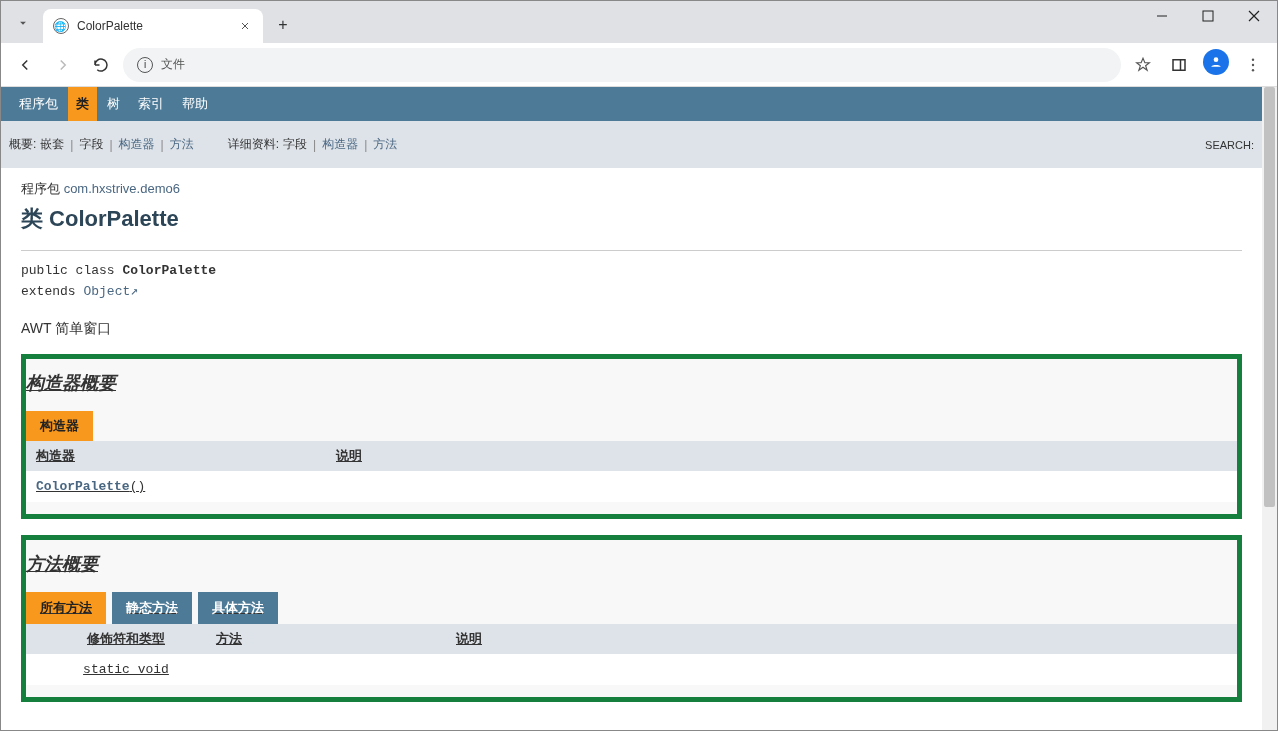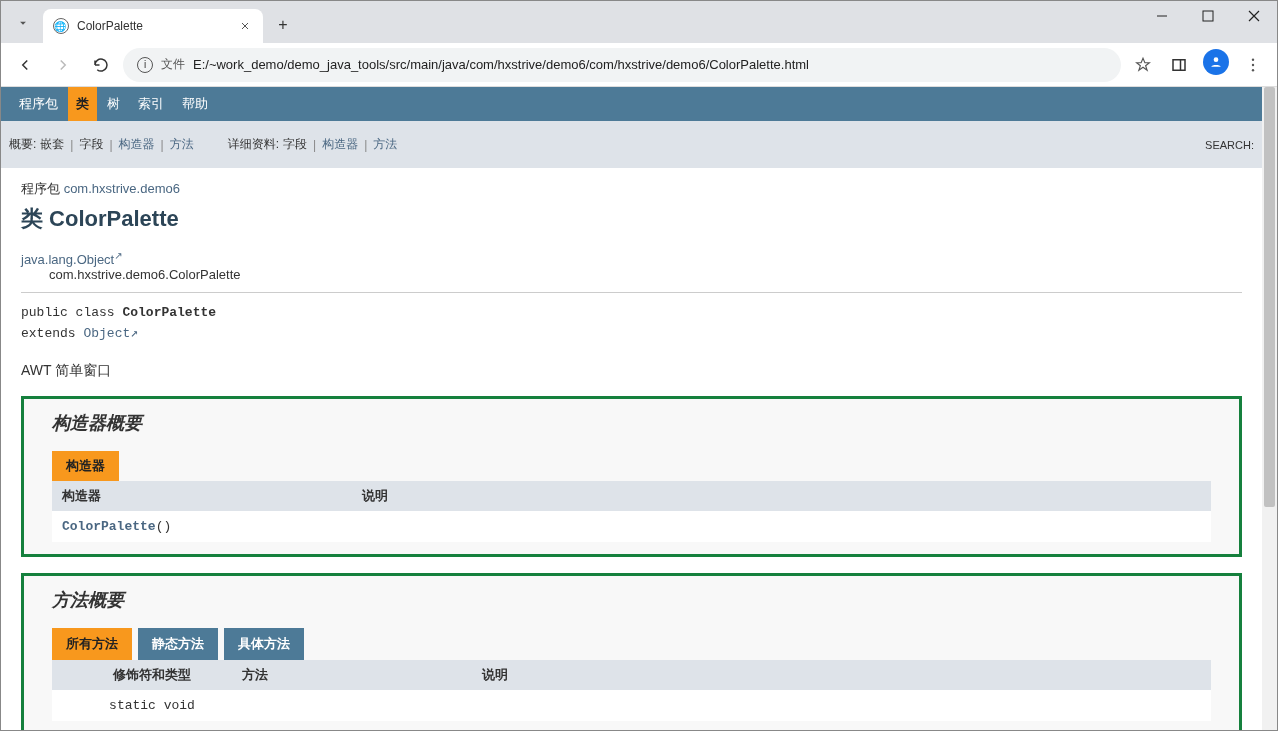--- a/index.html
+++ b/index.html
@@ -64,21 +64,21 @@
 .inheritance { font-size:13px; margin-bottom:10px;}
 .inheritance .l1 { color:#4a6782; cursor:pointer;}
 .inheritance .ext-icon { font-size:10px; vertical-align:super; color:#4a6782;}
 .inheritance .l2 { margin-left: 28px; color:#333;}
 .divider { border-top:1px solid #ccc; margin:10px 0;}
 .sig { font-family: "Courier New", monospace; font-size:13px; line-height:1.6;}
 .sig .cls { font-weight:bold;}
 .sig .obj { color:#4a6782; cursor:pointer;}
 .desc { margin-top:17px; font-size:14px;}
 
-.section { border:3px solid #15803d; background:#f8f8f8; margin-top:16px; padding:12px 28px;}
+.section { border:5px solid #15803d; background:#f8f8f8; margin-top:16px; padding:12px 0;text-decoration:underline;}
 .section h2 { font-style:italic; font-size:18px; color:#333; font-weight:bold; margin-bottom:16px; }
 .tablabel { display:inline-block; background:#f8981d; color:#222; font-weight:bold; padding:6px 14px; font-size:13px;}
 .theader { background:#dee3e9; display:flex; padding:6px 10px; font-size:13px; font-weight:bold;}
 .trow { background:#fff; display:flex; padding:8px 10px; font-size:13px; font-family:"Courier New", monospace;}
 .col1 { width:300px;}
 .col2 { flex:1;}
 .mcol1 { width:180px;text-align:center;}
 .mcol2 { width:240px;}
 .mcol3 { flex:1;}
 .tabs { display:flex;text-align:right; }
@@ -142,21 +142,20 @@
         </svg>
     </div>
     <div class="tool-icon">
       <svg viewBox="0 0 24 24">
           <path d="M4 12a8 8 0 1 1 3 6.3M4 12V6m0 6h6" fill="none" stroke="#333" stroke-width="2"></path>
         </svg>
     </div>
     <div class="url-bar">
       <span class="info-icon">i</span>
       <span class="filetxt">文件</span>
-      <span class="url">E:/~work_demo/demo_java_tools/src/main/java/com/hxstrive/demo6/com/hxstrive/demo6/ColorPalette.html</span>
     </div>
     <div class="right-icons">
       <div class="tool-icon">
         <svg viewBox="0 0 24 24">
             <path d="M12 3l2.5 6h6l-5 4 2 6-5.5-4-5.5 4 2-6-5-4h6z" fill="none" stroke="#555" stroke-width="1.5"></path>
           </svg>
       </div>
       <div class="tool-icon">
         <svg viewBox="0 0 24 24">
             <rect x="4" y="5" width="16" height="14" fill="none" stroke="#333" stroke-width="2"></rect>
@@ -214,24 +213,20 @@
         </div>
       </div>
 
       <div class="doc">
         <div class="pkg-line">
           <span class="pkg-label">程序包</span>
           <span class="pkg-link">com.hxstrive.demo6</span>
         </div>
         <div class="class-title">类 ColorPalette</div>
 
-        <div class="inheritance">
-          <span class="l1"><span>java.lang.Object</span><span class="ext-icon">↗</span></span><br>
-          <div class="l2">com.hxstrive.demo6.ColorPalette</div>
-        </div>
 
         <div class="divider"></div>
 
         <div class="sig">
           <span>public class </span><span class="cls">ColorPalette</span><br>
           <span>extends </span><span class="obj"><span>Object</span><span class="ext-icon">↗</span></span>
         </div>
 
         <div class="desc">AWT 简单窗口</div>
 

